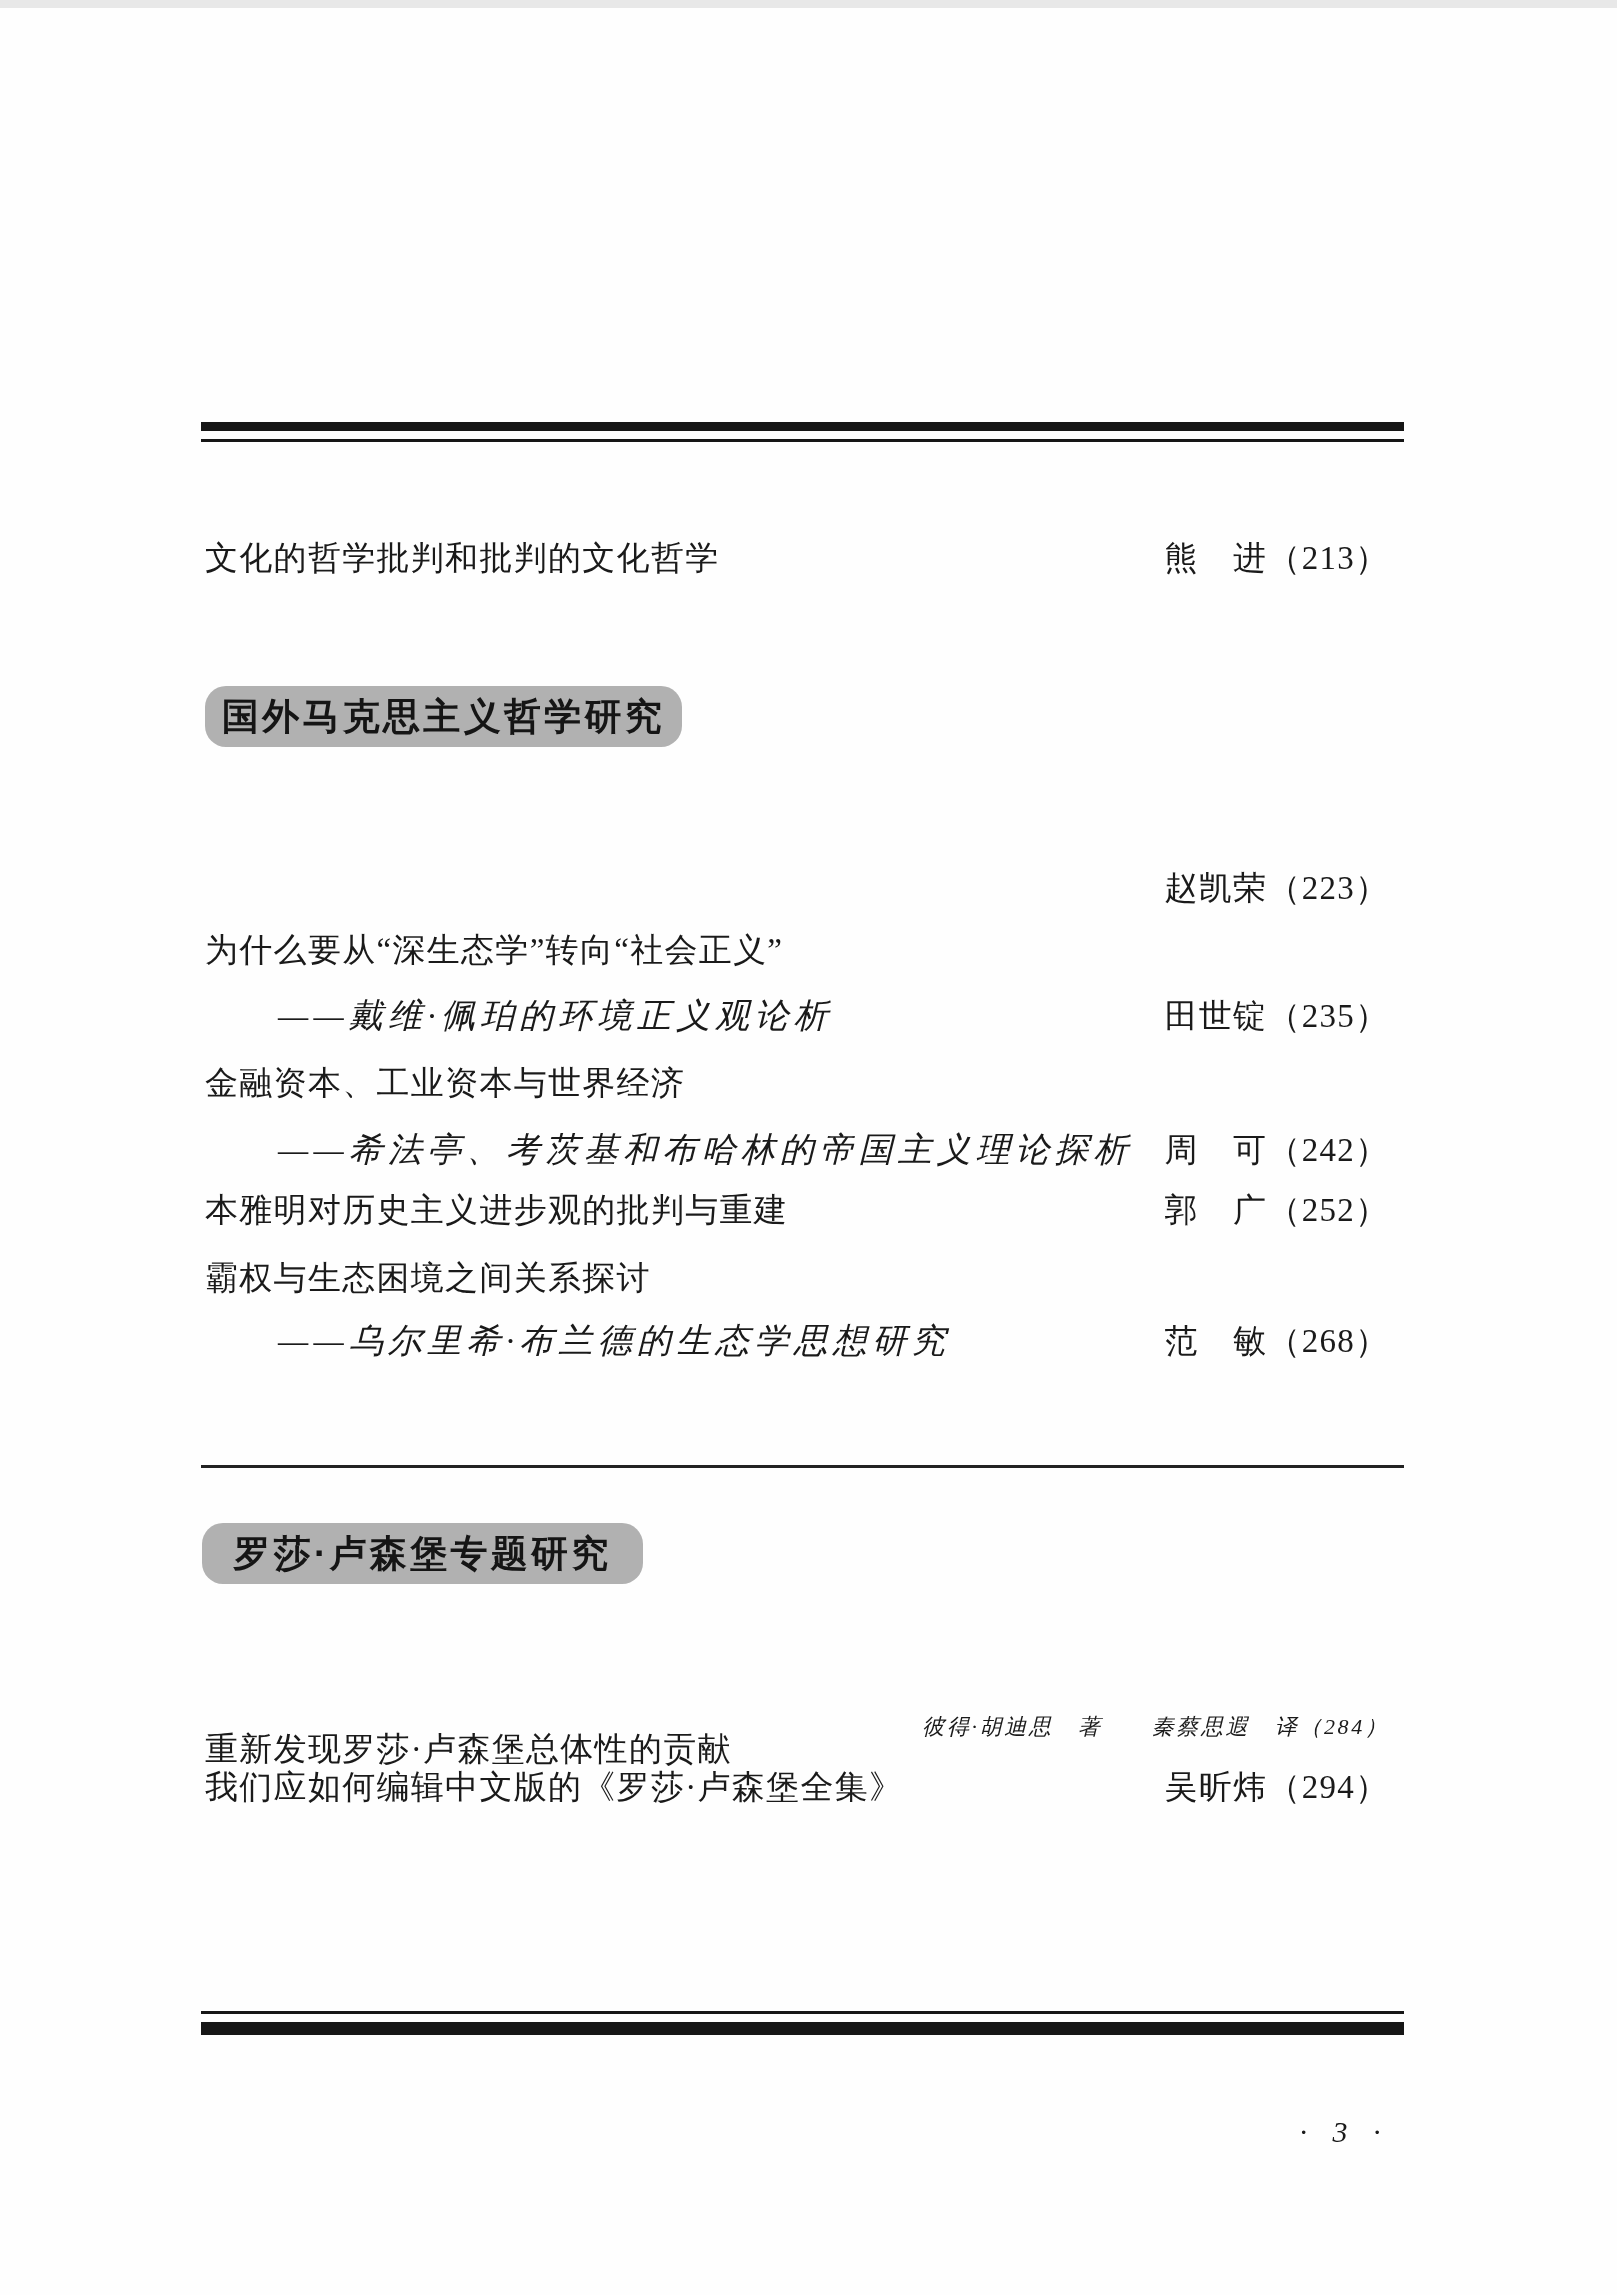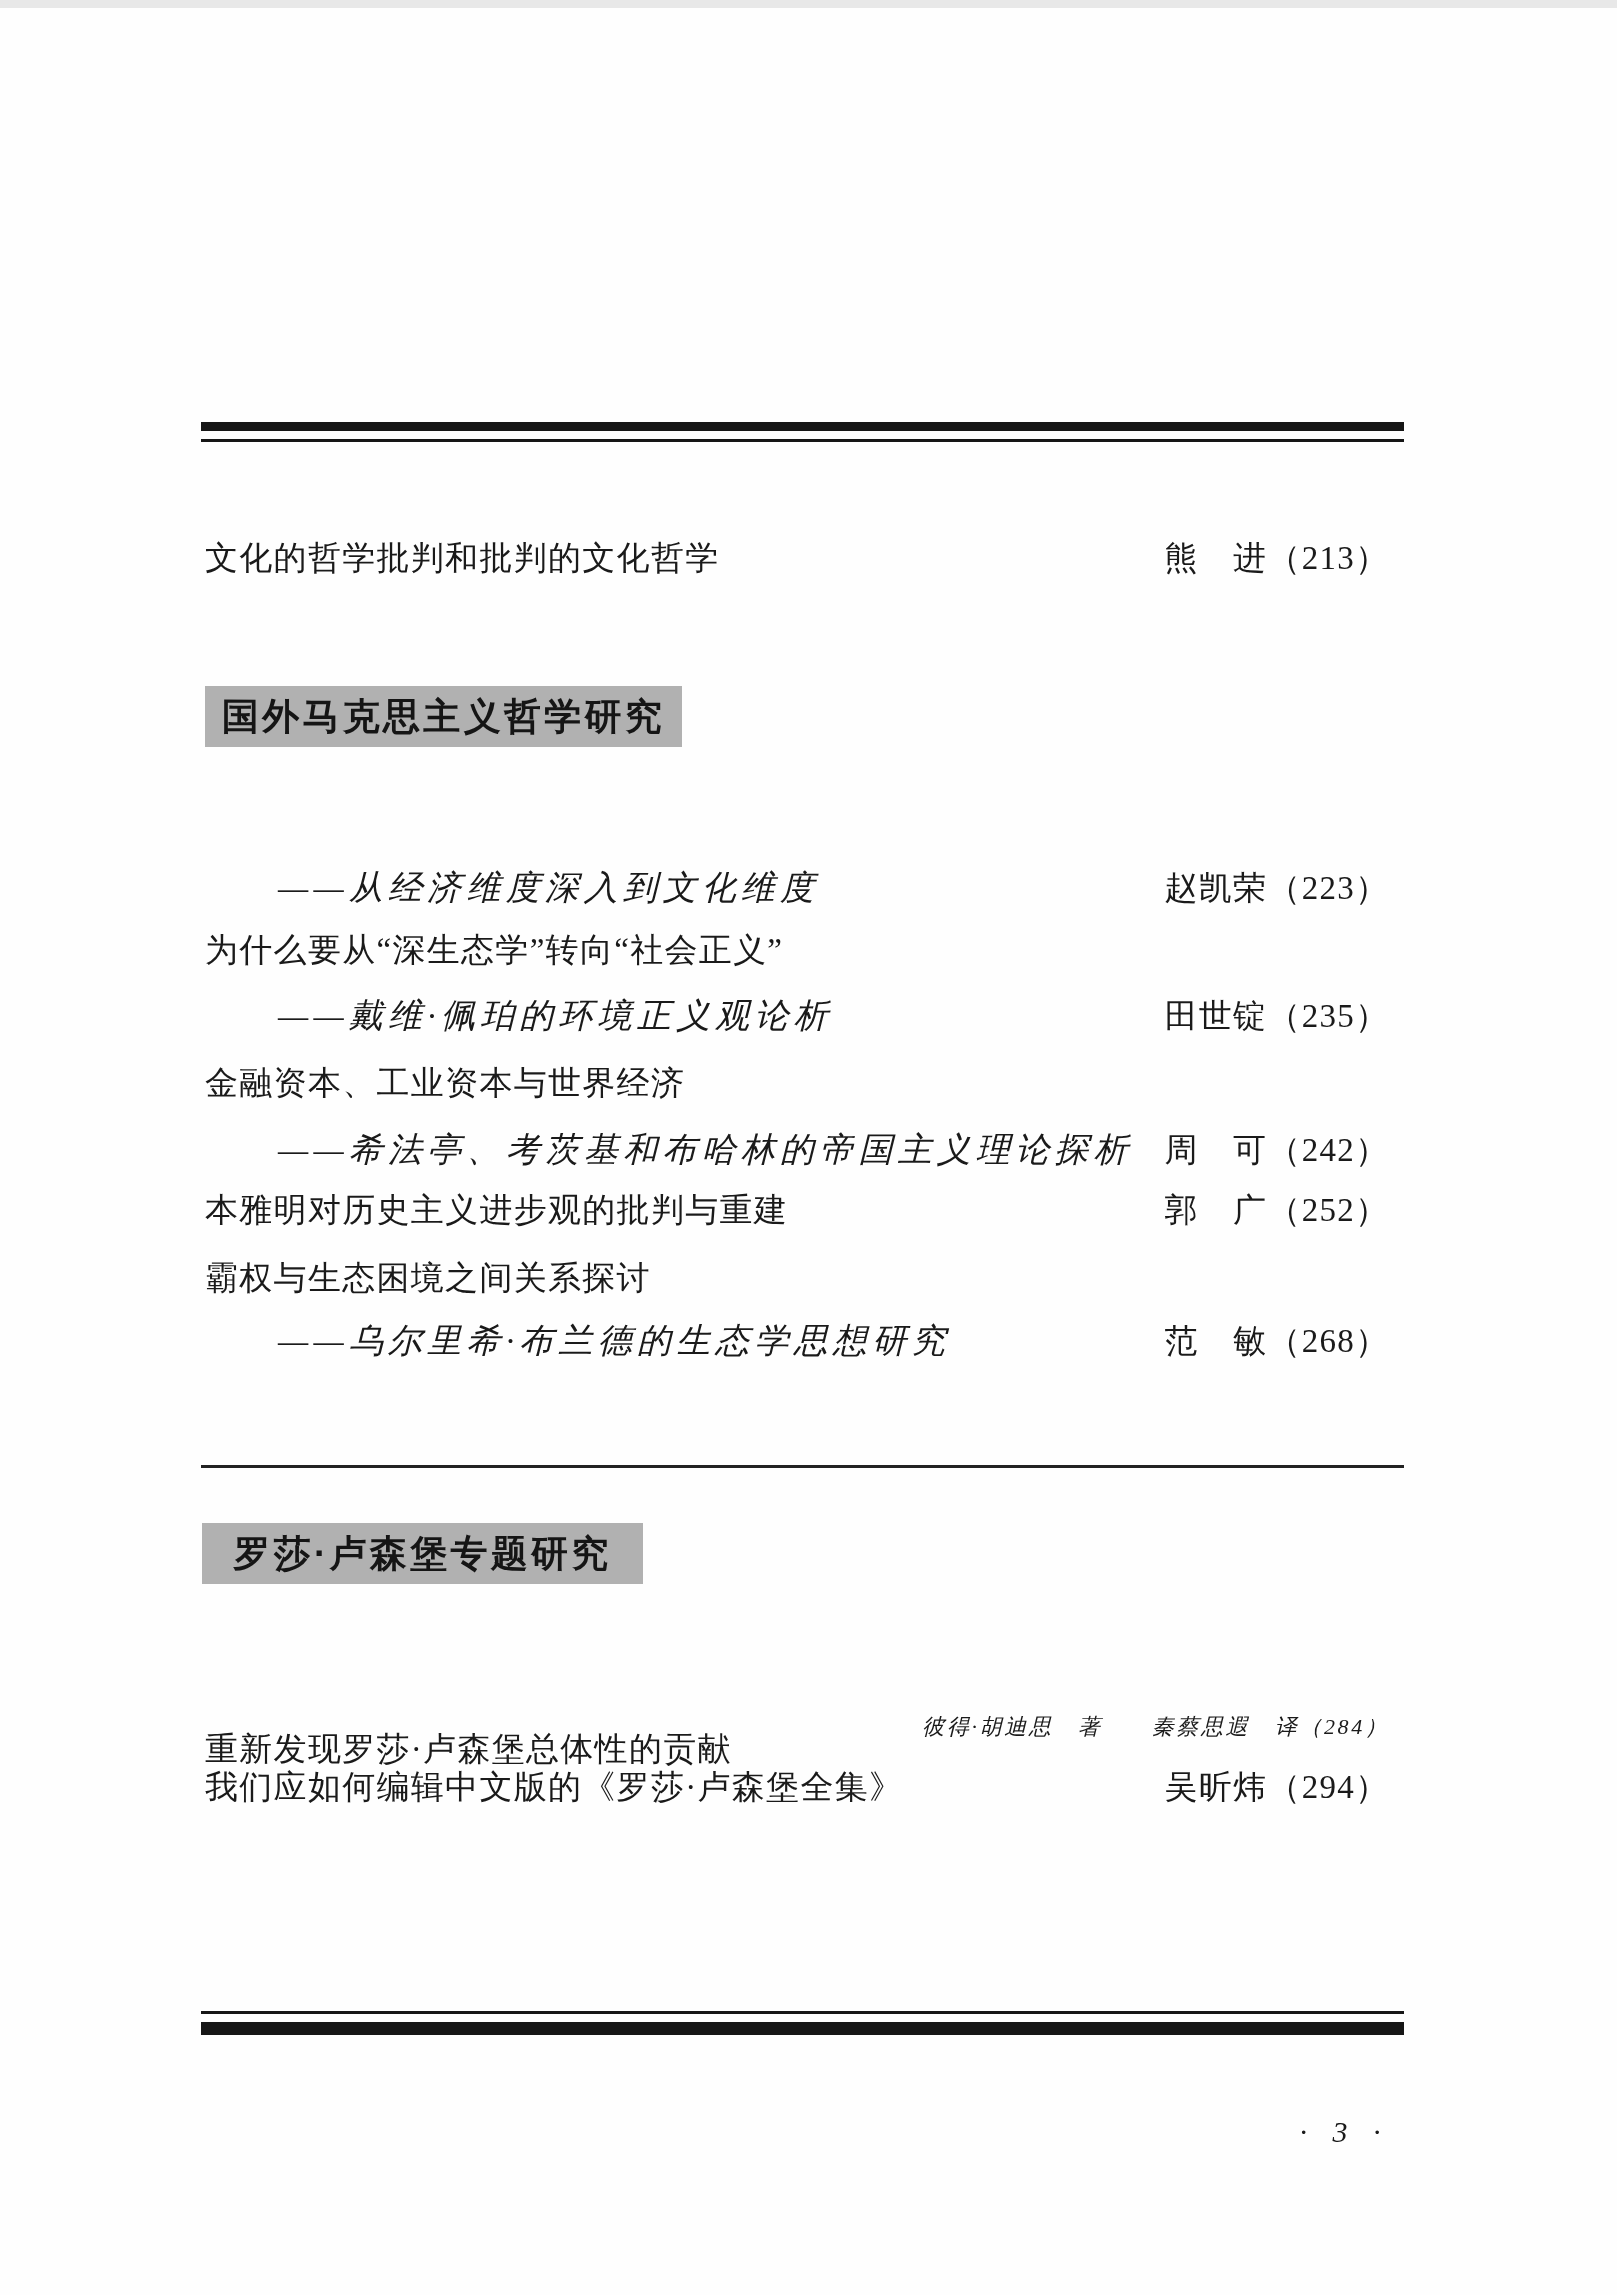--- a/index.html
+++ b/index.html
@@ -30,20 +30,21 @@
     background: #b1b1b1;
     box-sizing: border-box;
     font-family: "Liberation Sans", "DejaVu Sans", sans-serif;
     font-weight: bold;
     font-size: 37px;
     letter-spacing: 3.3px;
     color: #151515;
     display: flex;
     align-items: center;
     justify-content: center;
+    border-radius: 21px;
   }
   #section-header-1 { top: 678px; width: 477px; }
   #section-header-2 { top: 1515px; width: 441px; left: 202px; }
 
   
   .row {
     position: absolute;
     left: 205px;
     width: 1200px;
     height: 42px;
@@ -94,21 +95,20 @@
   <div class="row" style="top:529px">
     <span class="title">文化的哲学批判和批判的文化哲学</span>
     <span class="author">熊　进（213）</span>
   </div>
 
   <div class="section-header" id="section-header-1">
     <span>国外马克思主义哲学研究</span>
   </div>
 
   <div class="row sub" style="top:859px">
-    <span class="title">——从经济维度深入到文化维度</span>
     <span class="author">赵凯荣（223）</span>
   </div>
   <div class="row" style="top:921px">
     <span class="title">为什么要从“深生态学”转向“社会正义”</span>
   </div>
   <div class="row sub" style="top:987px">
     <span class="title">——戴维·佩珀的环境正义观论析</span>
     <span class="author">田世锭（235）</span>
   </div>
   <div class="row" style="top:1054px">

